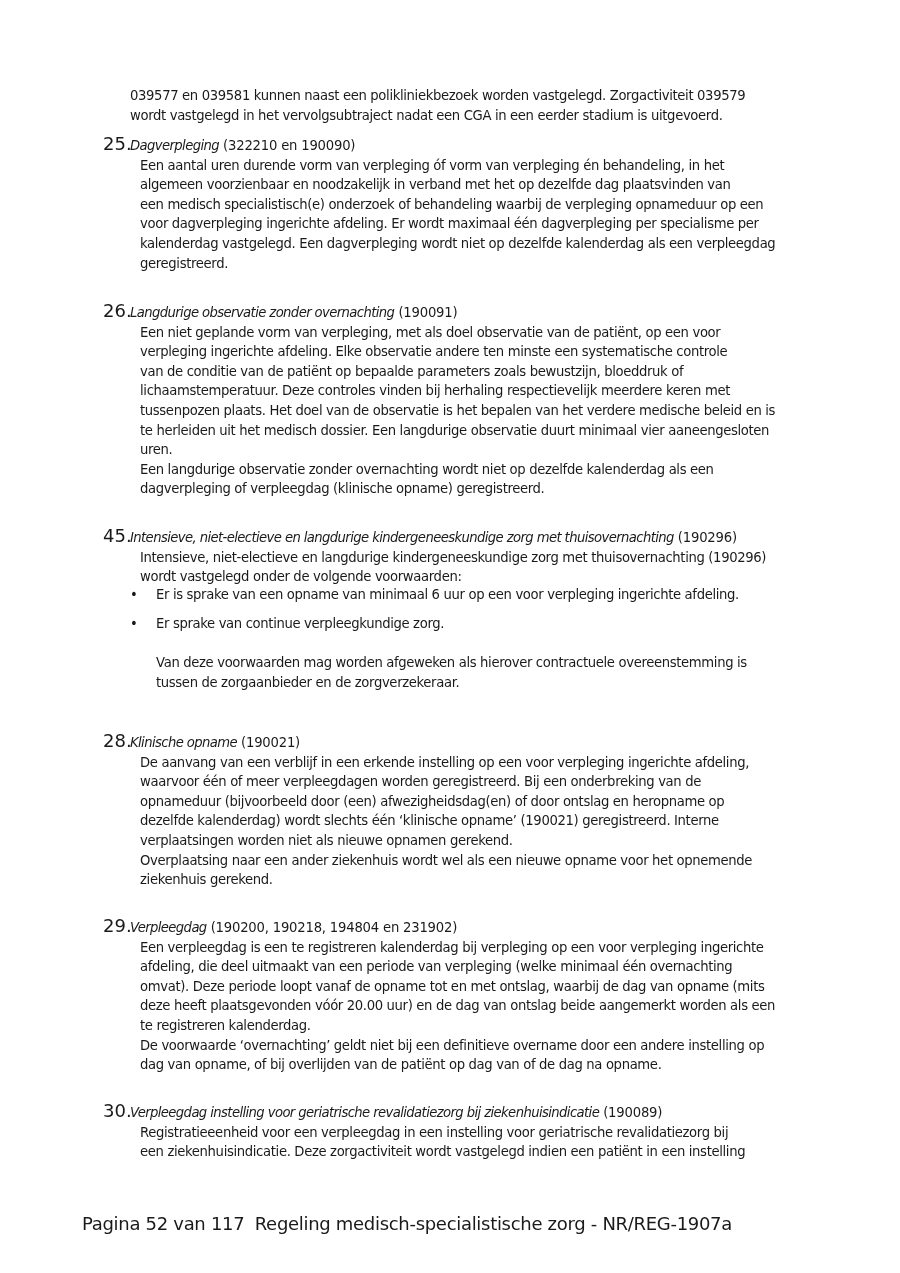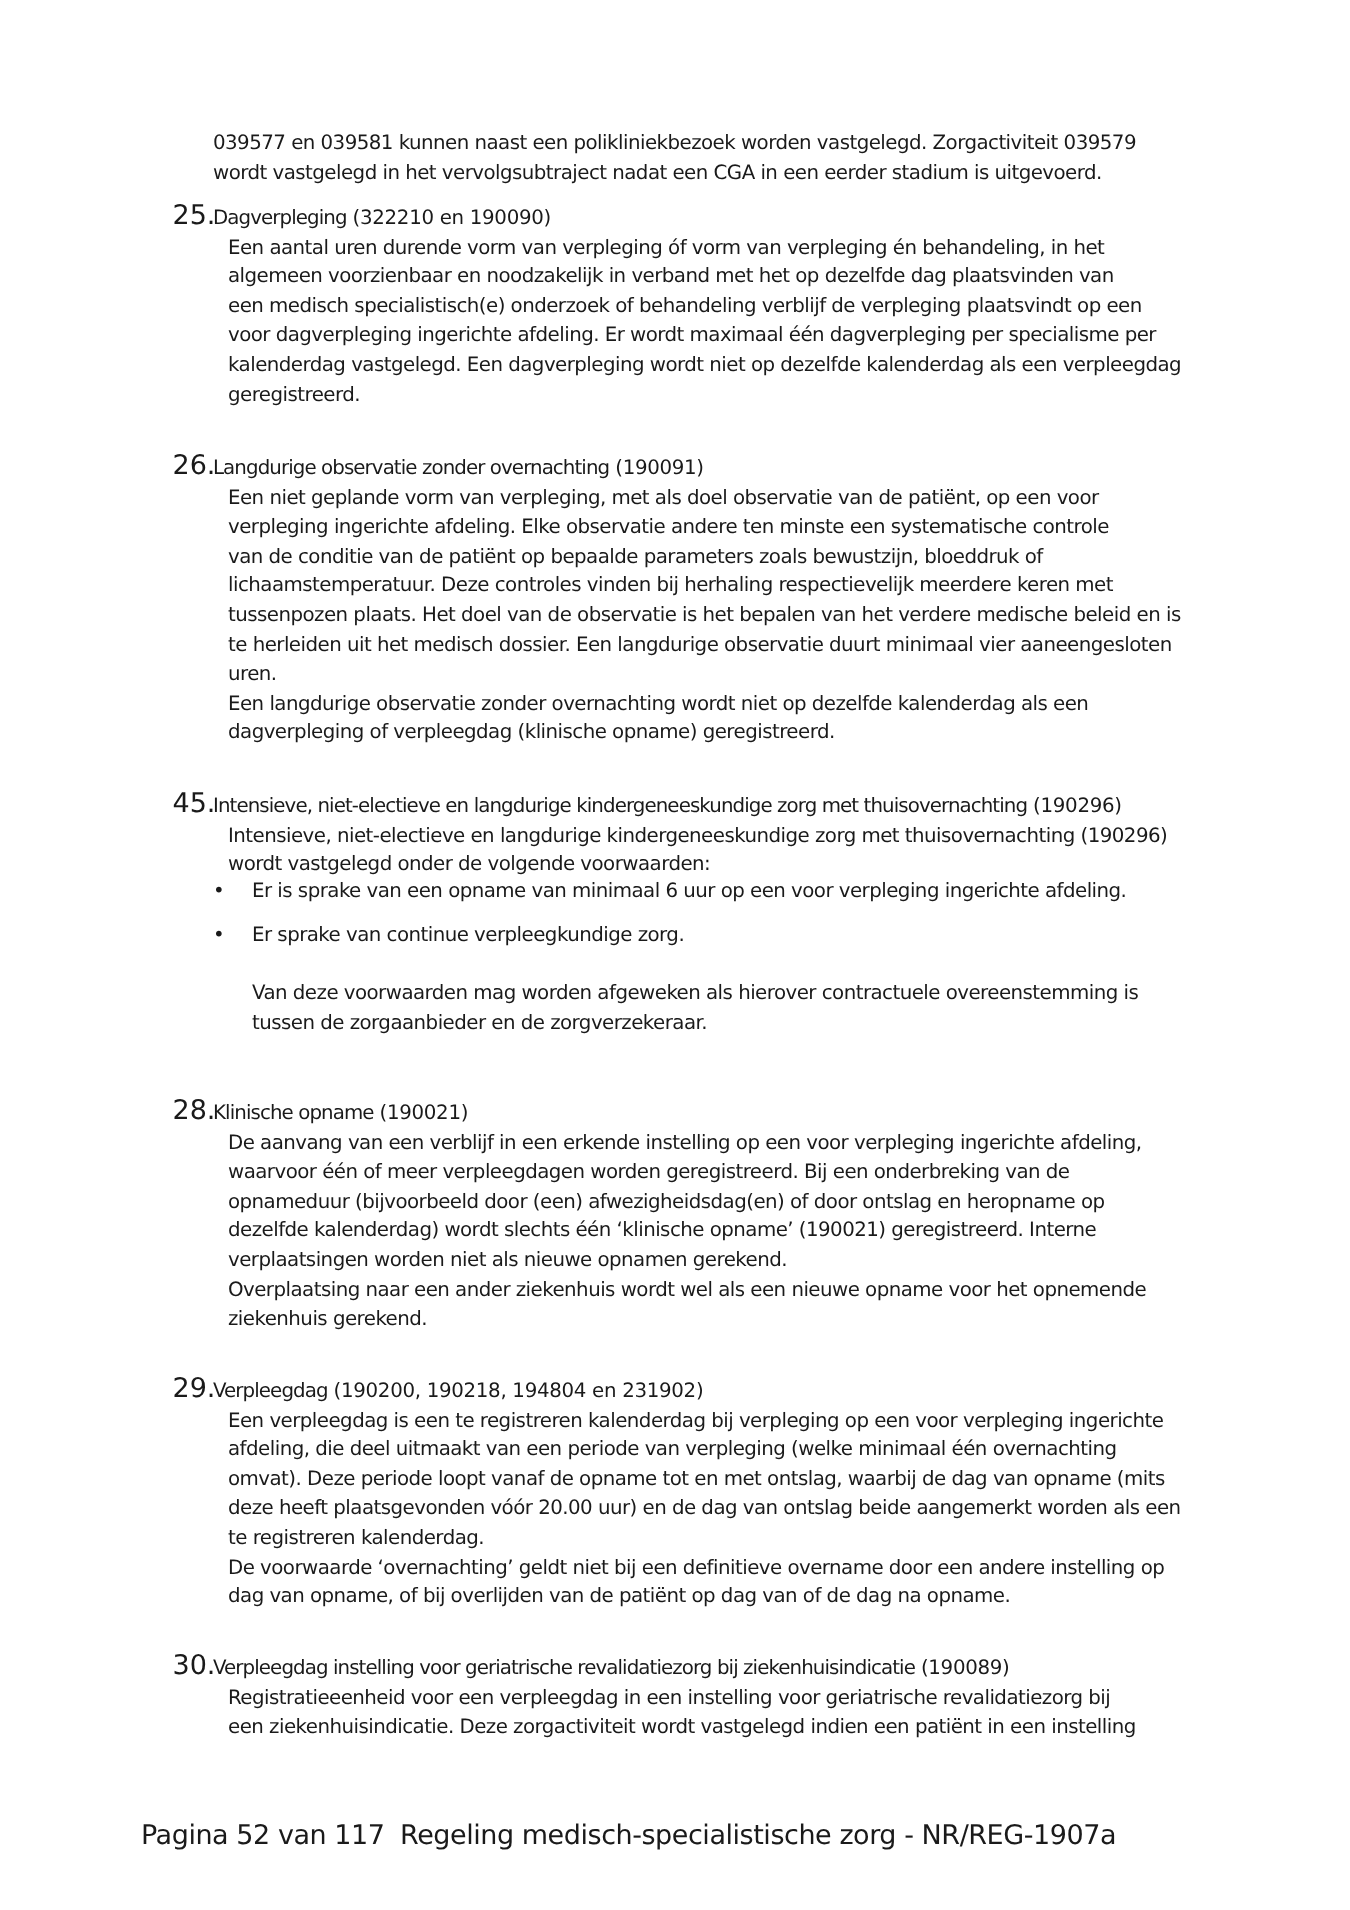--- a/index.html
+++ b/index.html
@@ -1,23 +1,23 @@
 <!DOCTYPE html>
 <html><head>
   <meta charset="utf-8">
   <style>
     html, body { margin: 0; padding: 0; background: #ffffff; }
     body { width: 900px; height: 1273px; position: relative; overflow: hidden;
            font-family: "DejaVu Sans", sans-serif; color: #1a1a1a; }
-    .page { position: absolute; left: 12px; top: 0; width: 808px; height: 1273px; }
+    .page { position: absolute; left: 0; top: 0; width: 808px; height: 1273px; }
     .txt { position: absolute; left: 130px; font-size: 13.2px; line-height: 19.6px;
            letter-spacing: -0.35px; white-space: nowrap; }
     .item { position: absolute; left: 103px; font-size: 13.2px; line-height: 19.6px; letter-spacing: -0.35px; }
     .item .num { display: inline-block; width: 27px; font-size: 18px; letter-spacing: 0; }
-    .item .ttl { letter-spacing: -0.6px; }
+    .item .ttl { font-style: italic; letter-spacing: -0.6px; }
     .item .code { letter-spacing: -0.2px; }
     .body { margin-left: 37px; }
     .body p { margin: 0; }
     .bullets { position: absolute; left: 130px; font-size: 13.2px; letter-spacing: -0.35px; }
     .bullet { position: relative; padding-left: 26px; line-height: 19.6px; margin-bottom: 9px; }
     .bullet .dot { position: absolute; left: 0; top: 0; }
     .footer { position: absolute; top: 1213px; font-size: 18px; letter-spacing: -0.3px; }
   </style>
 </head>
 <body>
@@ -27,21 +27,21 @@
   <div class="txt" style="top:86px;">
     <div>039577 en 039581 kunnen naast een polikliniekbezoek worden vastgelegd. Zorgactiviteit 039579</div>
     <div>wordt vastgelegd in het vervolgsubtraject nadat een CGA in een eerder stadium is uitgevoerd.</div>
   </div>
 
   <div class="item" style="top:134px;">
     <div><span class="num">25.</span><span class="ttl">Dagverpleging</span><span class="code"> (322210 en 190090)</span></div>
     <div class="body">
       <p>Een aantal uren durende vorm van verpleging óf vorm van verpleging én behandeling, in het</p>
       <p>algemeen voorzienbaar en noodzakelijk in verband met het op dezelfde dag plaatsvinden van</p>
-      <p>een medisch specialistisch(e) onderzoek of behandeling verblijf de verpleging plaatsvindt op een</p>
+      <p>een medisch specialistisch(e) onderzoek of behandeling waarbij de verpleging opnameduur op een</p>
       <p>voor dagverpleging ingerichte afdeling. Er wordt maximaal één dagverpleging per specialisme per</p>
       <p>kalenderdag vastgelegd. Een dagverpleging wordt niet op dezelfde kalenderdag als een verpleegdag</p>
       <p>geregistreerd.</p>
     </div>
   </div>
 
   <div class="item" style="top:301px;">
     <div><span class="num">26.</span><span class="ttl">Langdurige observatie zonder overnachting</span><span class="code"> (190091)</span></div>
     <div class="body">
       <p>Een niet geplande vorm van verpleging, met als doel observatie van de patiënt, op een voor</p>

